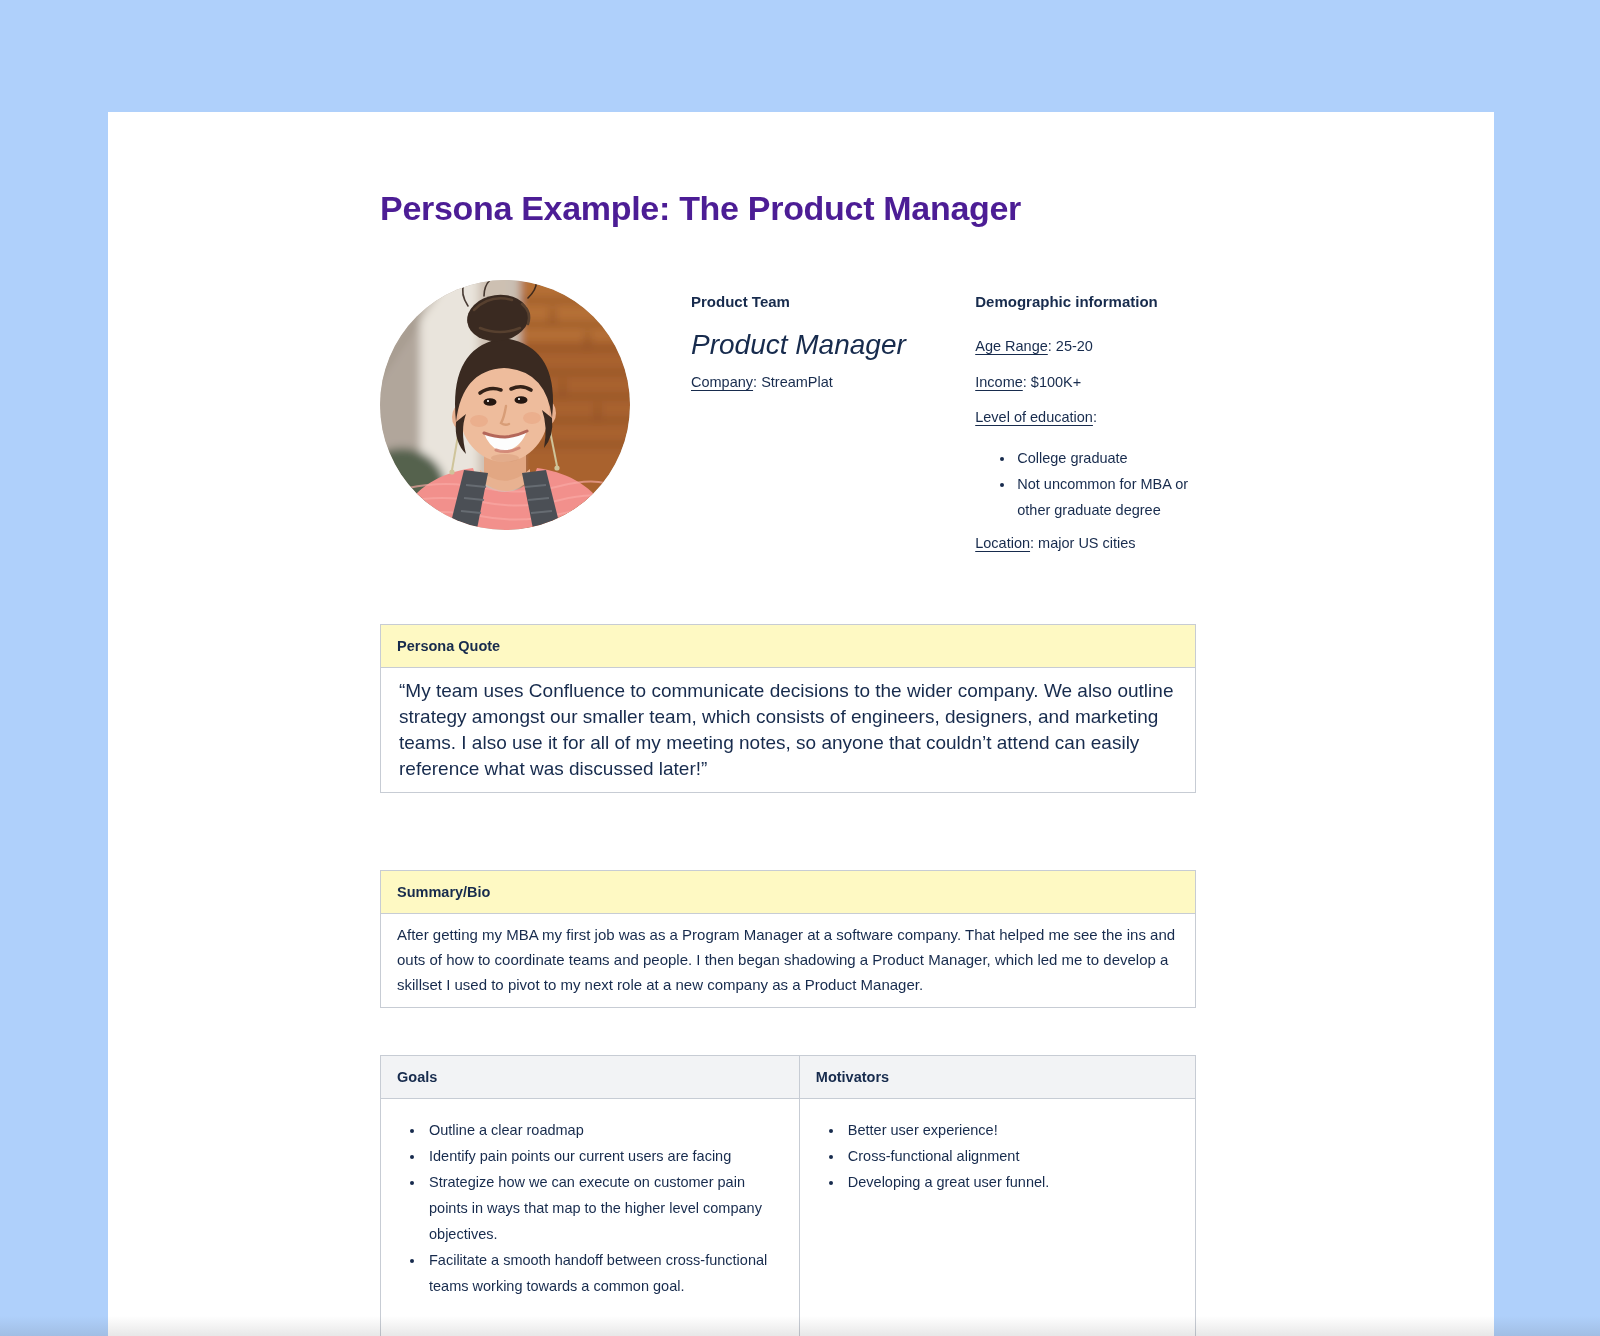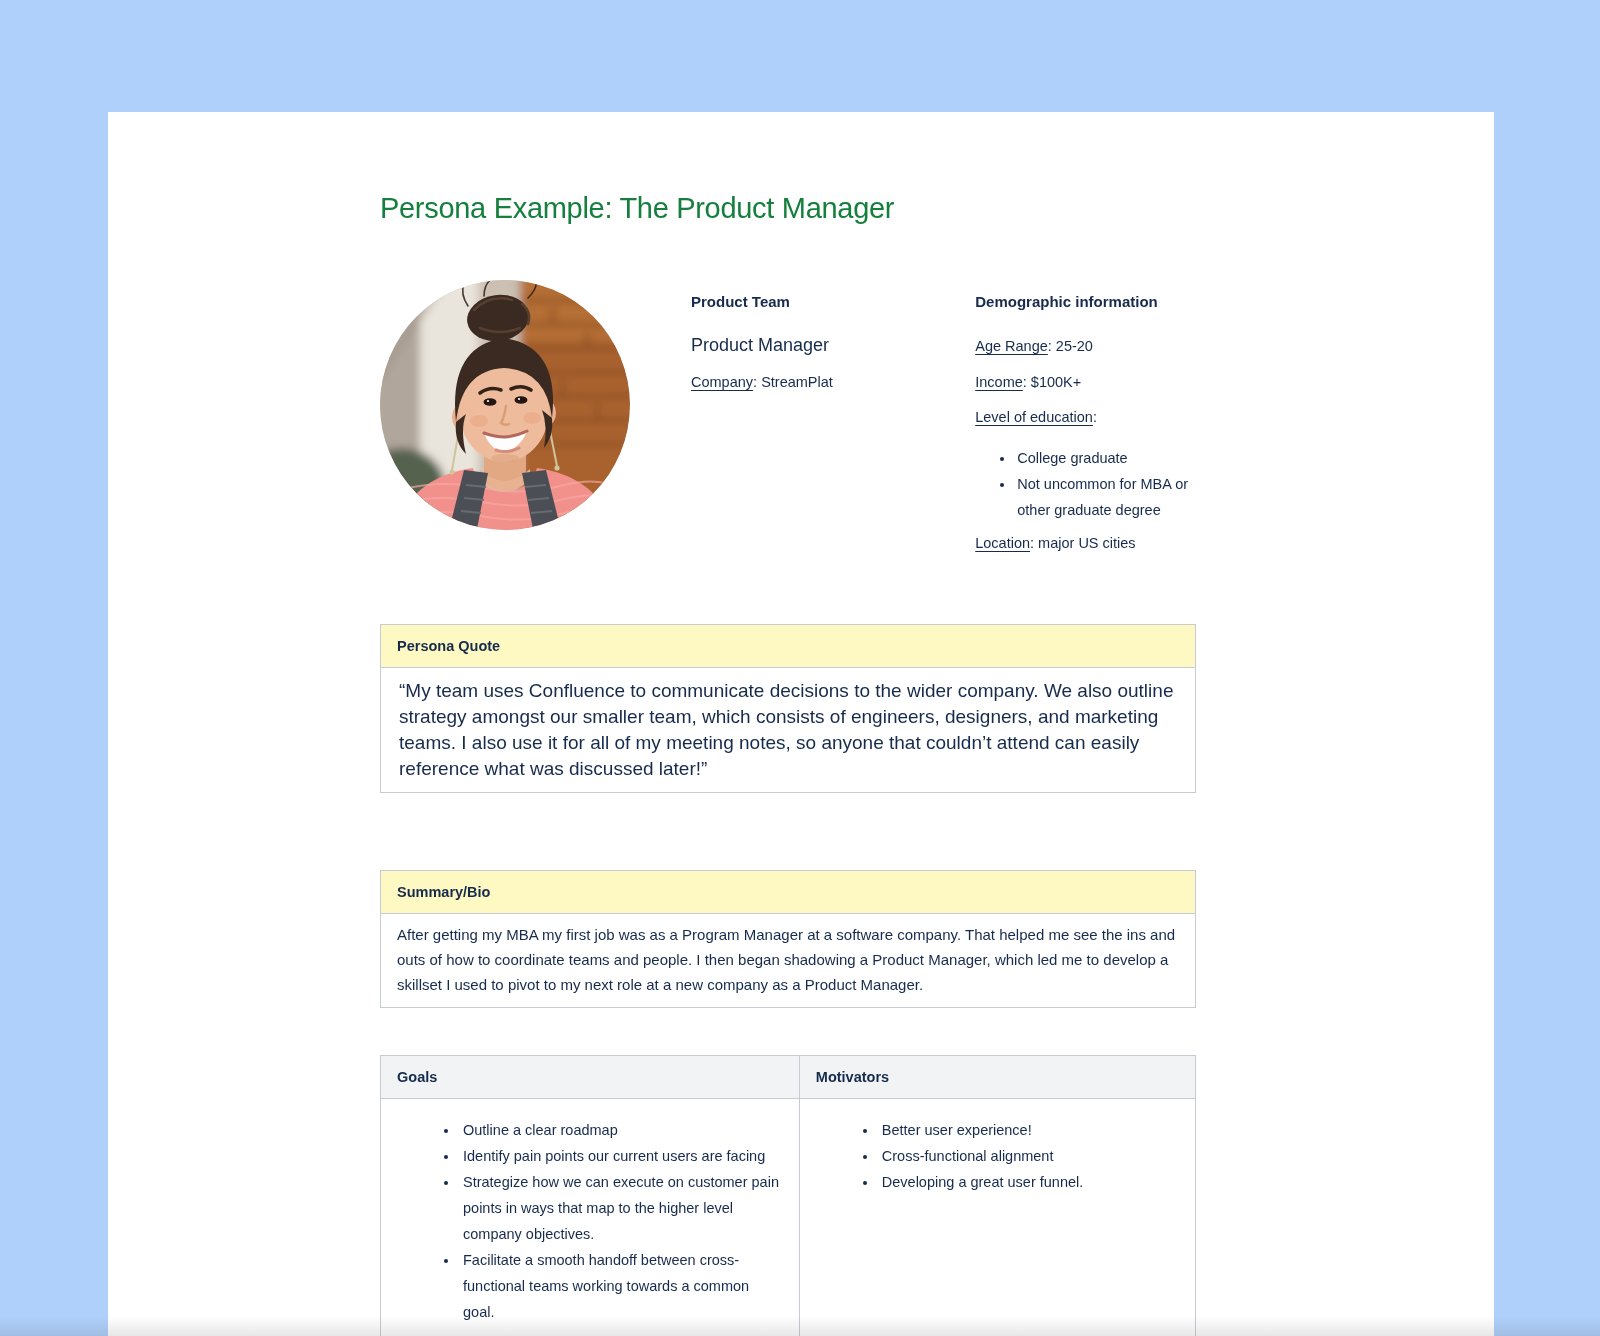--- a/index.html
+++ b/index.html
@@ -17,39 +17,39 @@
     width: 1386px; height: 1300px;
     background: #ffffff;
   }
   .content {
     position: absolute;
     left: 272px; top: 0;
     width: 816px;
   }
   .page-title {
     margin: 78px 0 0 0;
-    font-size: 29px;
+    font-size: 34px;
     line-height: 36px;
-    font-weight: 400;
+    font-weight: 700;
     letter-spacing: -0.3px;
-    color: #15803d;
+    color: #4c1d95;
   }
   .persona-row { display: flex; margin-top: 54px; }
   .avatar {
     width: 250px; height: 250px;
     border-radius: 50%;
     overflow: hidden;
     flex: none;
     background: #c9bfb4;
   }
   .avatar svg { display: block; width: 250px; height: 250px; }
   .col-team  { width: 246px; margin-left: 61px; padding-top: 12px; }
   .col-demo  { width: 228px; margin-left: 46px; padding-top: 12px; }
   .sec-heading { margin: 0; font-size: 15px; line-height: 20px; font-weight: 700; }
-  .role-title { margin: 19px 0 0 0; font-size: 18px; line-height: 28px; }
+  .role-title { margin: 19px 0 0 0; font-size: 28px; line-height: 28px; font-style: italic; }
   .line { margin: 0; font-size: 14.5px; line-height: 20px; }
   .mt13 { margin-top: 13px; }
   .mt24 { margin-top: 24px; }
   .mt16 { margin-top: 16px; }
   .mt15 { margin-top: 15px; }
   .mt10 { margin-top: 10px; }
   .lbl { text-decoration: underline; text-underline-offset: 3px; text-decoration-thickness: 1px; }
   .sep { white-space: pre; }
   .jobdesc { margin: 15px 0 0 0; font-size: 14.5px; line-height: 25px; }
   .edu-list {
@@ -106,21 +106,21 @@
     vertical-align: top;
     padding: 14px 16px;
     height: 380px;
   }
   .cell-list {
     margin: 4px 0 0 0;
     padding-left: 28px;
     font-size: 14.5px;
     line-height: 26px;
   }
-  .cell-list li { padding-left: 4px; margin-left: 34px; }
+  .cell-list li { padding-left: 4px; }
 
   .bottom-fade {
     position: absolute;
     left: 0; bottom: 0;
     width: 100%; height: 20px;
     background: linear-gradient(to bottom, rgba(60,60,60,0), rgba(60,60,60,0.12));
     pointer-events: none;
   }
 </style>
 </head>

